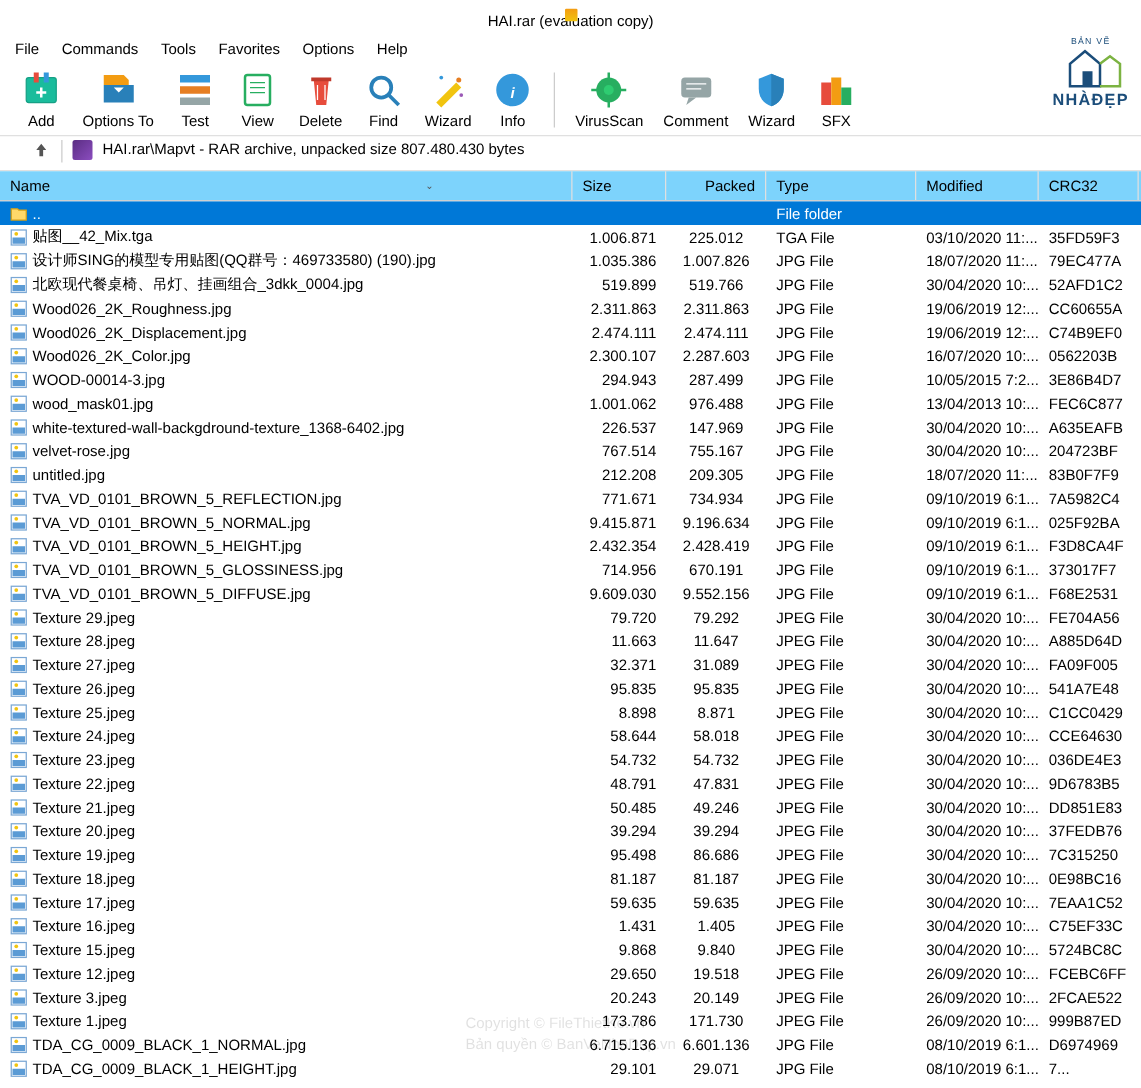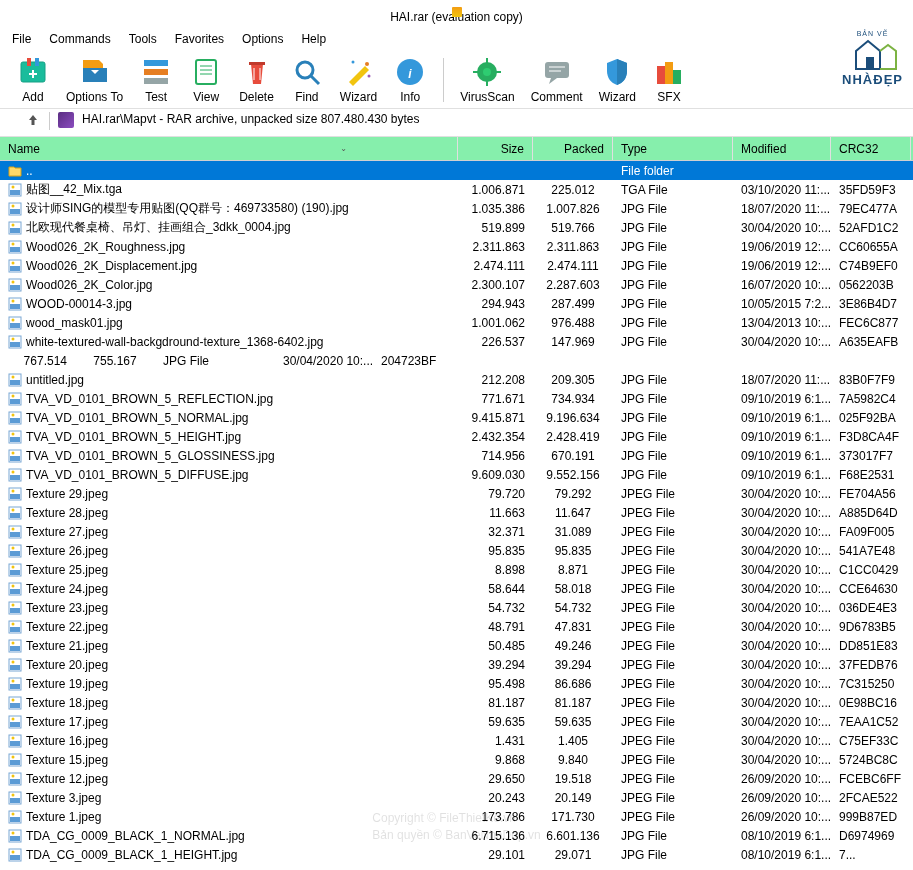--- a/index.html
+++ b/index.html
@@ -17,25 +17,25 @@
 .toolbtn .ticon { width: 32px; height: 32px; display: flex; align-items: center; justify-content: center; }
 .toolbtn .tlabel { margin-top: 2px; }
 .logo-brand { position: absolute; right: 10px; top: -20px; display: flex; flex-direction: column; align-items: center; }
 .logo-brand .house { width: 50px; height: 35px; position: relative; }
 .logo-brand .house svg { width: 50px; height: 35px; }
 .logo-brand .txt { font-size: 13px; font-weight: 700; color: #1b4d7a; letter-spacing: 1px; }
 .addressbar { display: flex; padding: 3px 25px; gap: 8px; border-bottom: 1px solid #e0e0e0; height: 28px; }
 .addressbar .up { width: 16px; height: 16px; display: flex; align-items: center; justify-content: center; cursor: pointer; }
 .addressbar .rar-icon { width: 16px; height: 16px; background: linear-gradient(135deg, #5a2d82, #8b4dbf); border-radius: 2px; }
 .addressbar .path { flex: 1; }
-.columns { display: flex; border-bottom: 1px solid #d0d0d0; background: #86efac; height: 24px; }
+.columns { display: flex; border-bottom: 1px solid #d0d0d0; background: #7dd3fc; height: 24px; }
 .columns .col { display: flex; align-items: center; padding: 0 8px; border-right: 1px solid #e0e0e0; position: relative; cursor: pointer; }
 .col-name { width: 458px; }
 .sort-ind { position: absolute; right: 110px; font-size: 8px; color: #555; }
-.col-size { width: 75px; justify-content: flex-end; }
+.col-size { width: 75px; justify-content: flex-start; }
 .col-packed { width: 80px; justify-content: flex-end; }
 .col-type { width: 120px; }
 .col-mod { width: 98px; }
 .col-crc { width: 80px; }
 .filelist { overflow: hidden; }
 .row { display: flex; height: 19px; align-items: center; }
 .row.selected { background: #0078d7; color: #fff; }
 .row .c { padding: 0 8px; white-space: nowrap; overflow: hidden; }
 .row .c-name { width: 458px; display: flex; align-items: center; gap: 4px; }
 .row .c-size { width: 75px; text-align: right; }
@@ -384,20 +384,28 @@
           </svg></span>
         <span>white-textured-wall-backgdround-texture_1368-6402.jpg</span>
       </div>
       <div class="c c-size">226.537</div>
       <div class="c c-packed">147.969</div>
       <div class="c c-type">JPG File</div>
       <div class="c c-mod">30/04/2020 10:...</div>
       <div class="c c-crc">A635EAFB</div>
     </div>
     <div class="row">
+      <div class="c c-name">
+        <span class="fico img"><svg viewBox="0 0 14 14">
+            <rect x="1" y="1" width="12" height="12" fill="#fff" stroke="#7aa7d4"></rect>
+            <rect x="2" y="7" width="10" height="5" fill="#5b9bd5"></rect>
+            <circle cx="5" cy="4" r="1.5" fill="#f1c40f"></circle>
+          </svg></span>
+        <span>velvet-rose.jpg</span>
+      </div>
       <div class="c c-size">767.514</div>
       <div class="c c-packed">755.167</div>
       <div class="c c-type">JPG File</div>
       <div class="c c-mod">30/04/2020 10:...</div>
       <div class="c c-crc">204723BF</div>
     </div>
     <div class="row">
       <div class="c c-name">
         <span class="fico img"><svg viewBox="0 0 14 14">
             <rect x="1" y="1" width="12" height="12" fill="#fff" stroke="#7aa7d4"></rect>

